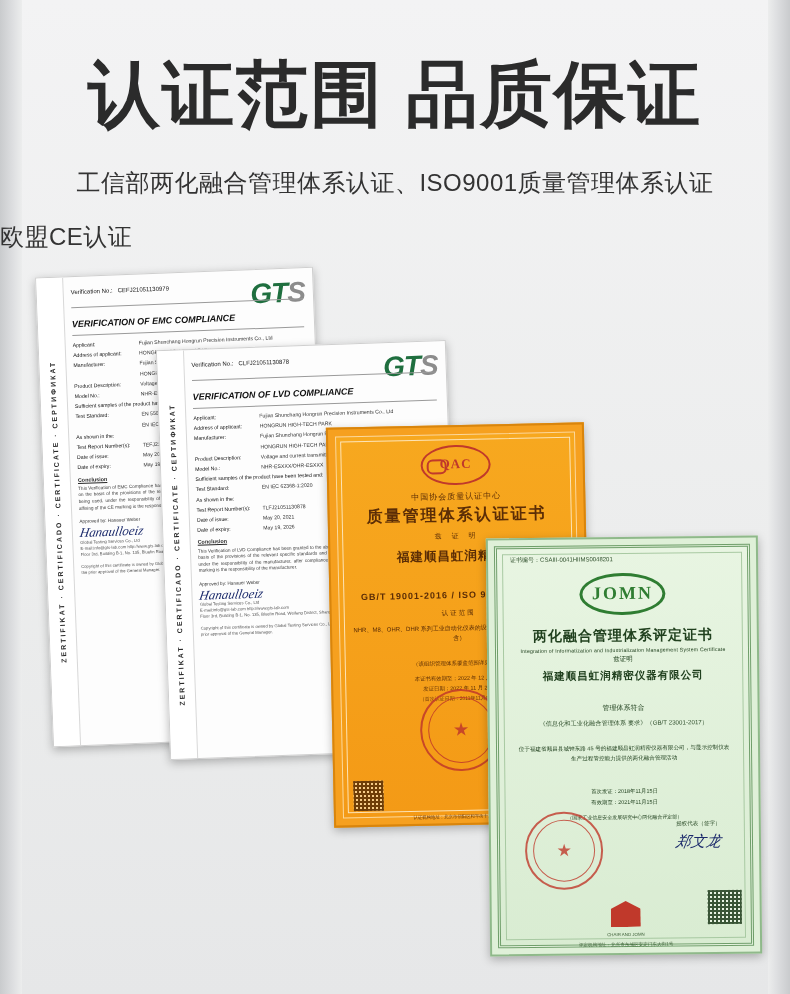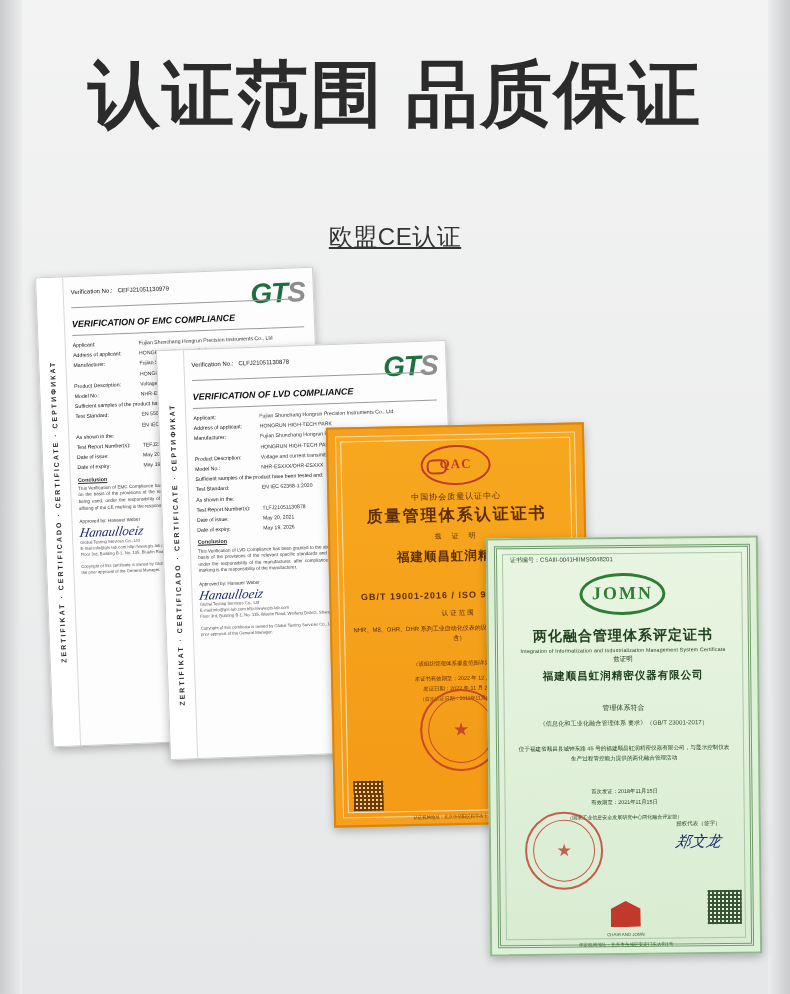--- a/index.html
+++ b/index.html
@@ -59,26 +59,25 @@
     font-size: 24px;
     line-height: 34px;
     color: #333333;
     letter-spacing: 0.5px;
   }
   .subline2 {
     position: absolute;
     top: 220px;
     left: 0;
     width: 790px;
-    text-align: center;
+    text-align: left;
     font-size: 24px;
     line-height: 34px;
     color: #333333;
     letter-spacing: 0.5px;
-    text-decoration: underline;
   }
 
   
   .cert {
     position: absolute;
     box-sizing: border-box;
     overflow: hidden;
     box-shadow: 0 3px 10px rgba(0,0,0,0.28);
     background: #fff;
   }
@@ -486,20 +485,21 @@
   }
 </style>
 </head>
 <body>
 
 <div class="page">
   <div class="edge-left"></div>
   <div class="edge-right"></div>
 
   <div class="headline">认证范围 品质保证</div>
+  <div class="subline1">工信部两化融合管理体系认证、ISO9001质量管理体系认证</div>
   <div class="subline2">欧盟CE认证</div>
 
   <div class="cert gts" style="left:44px; top:272px; width:278px; height:470px; transform: rotate(-2.2deg);">
     <div class="sidebar">
       <span>ZERTIFIKAT · CERTIFICADO · CERTIFICATE · СЕРТИФИКАТ</span>
     </div>
     <div class="logo">
       <span>GT</span><span class="tail">S</span>
     </div>
     <div class="verif">

